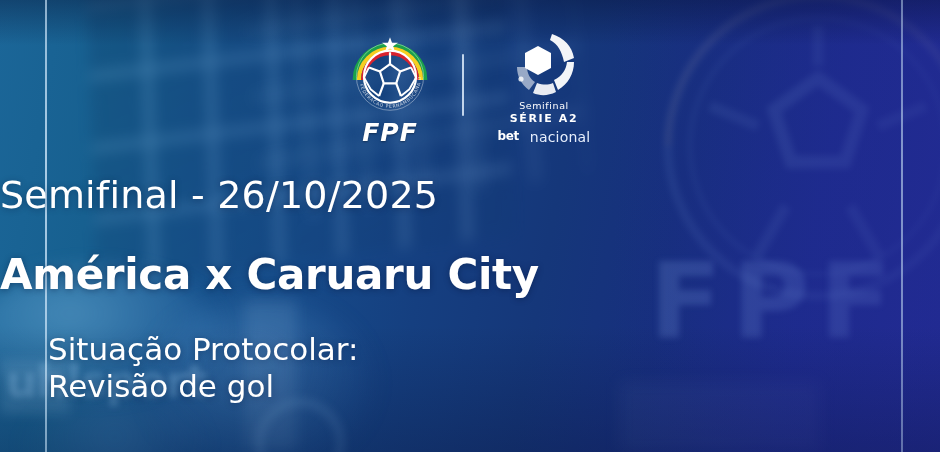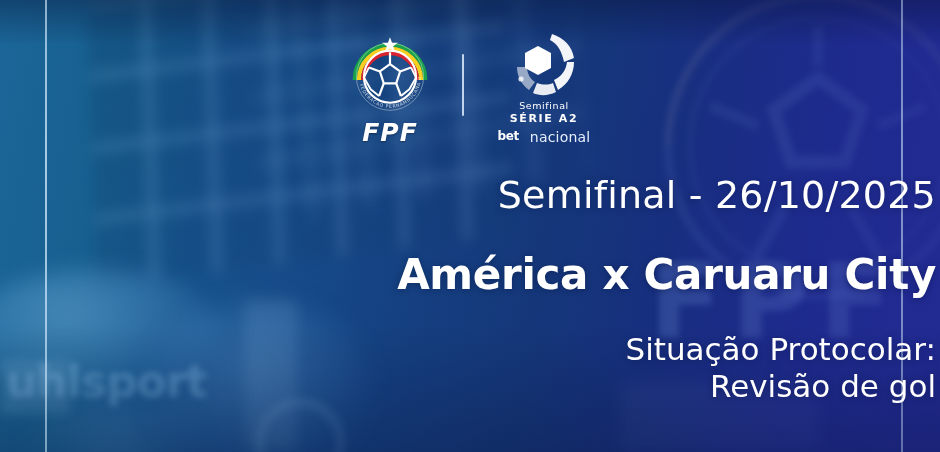--- a/index.html
+++ b/index.html
@@ -273,21 +273,21 @@
     color: #e6eefc;
     letter-spacing: .2px;
   }
 
   
   .content {
     position: absolute;
     left: 0; right: 4px;
     top: 176px;
     z-index: 6;
-    text-align: right;
+    text-align: left;
     color: #fff;
   }
   .line-round {
     font-family: "DejaVu Sans", sans-serif;
     font-weight: 400;
     font-size: 38px;
     letter-spacing: .2px;
     line-height: 1.05;
     text-shadow: 0 1px 6px rgba(6,18,52,0.35);
   }

